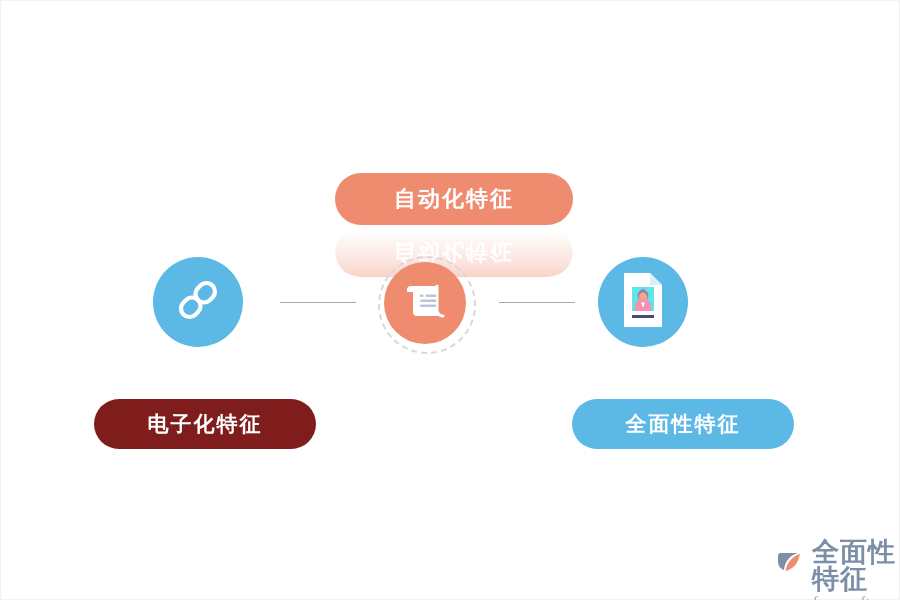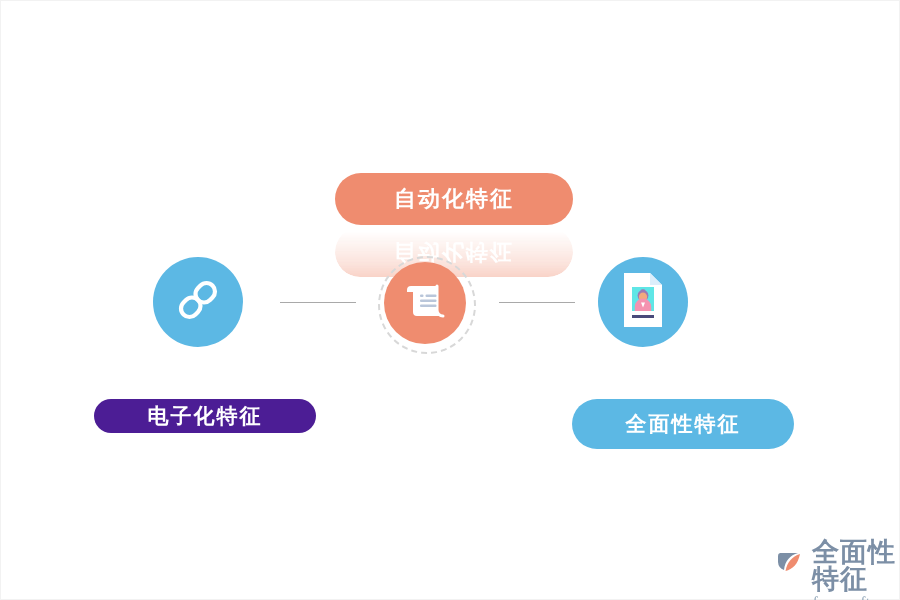--- a/index.html
+++ b/index.html
@@ -66,22 +66,22 @@
     -webkit-mask-image: linear-gradient(to top, rgba(0,0,0,0) 8%, rgba(0,0,0,0.55) 75%, rgba(0,0,0,0.85) 100%);
     mask-image: linear-gradient(to top, rgba(0,0,0,0) 8%, rgba(0,0,0,0.55) 75%, rgba(0,0,0,0.85) 100%);
     z-index: 1;
   }
 
   
   #pill-left {
     left: 93px;
     top: 398px;
     width: 222px;
-    height: 34px;
-    background: #4c1d95;
+    height: 50px;
+    background: #7f1d1d;
     font-size: 21px;
   }
   #pill-right {
     left: 571px;
     top: 398px;
     width: 222px;
     height: 50px;
     background: #5cb8e4;
     font-size: 21px;
   }

